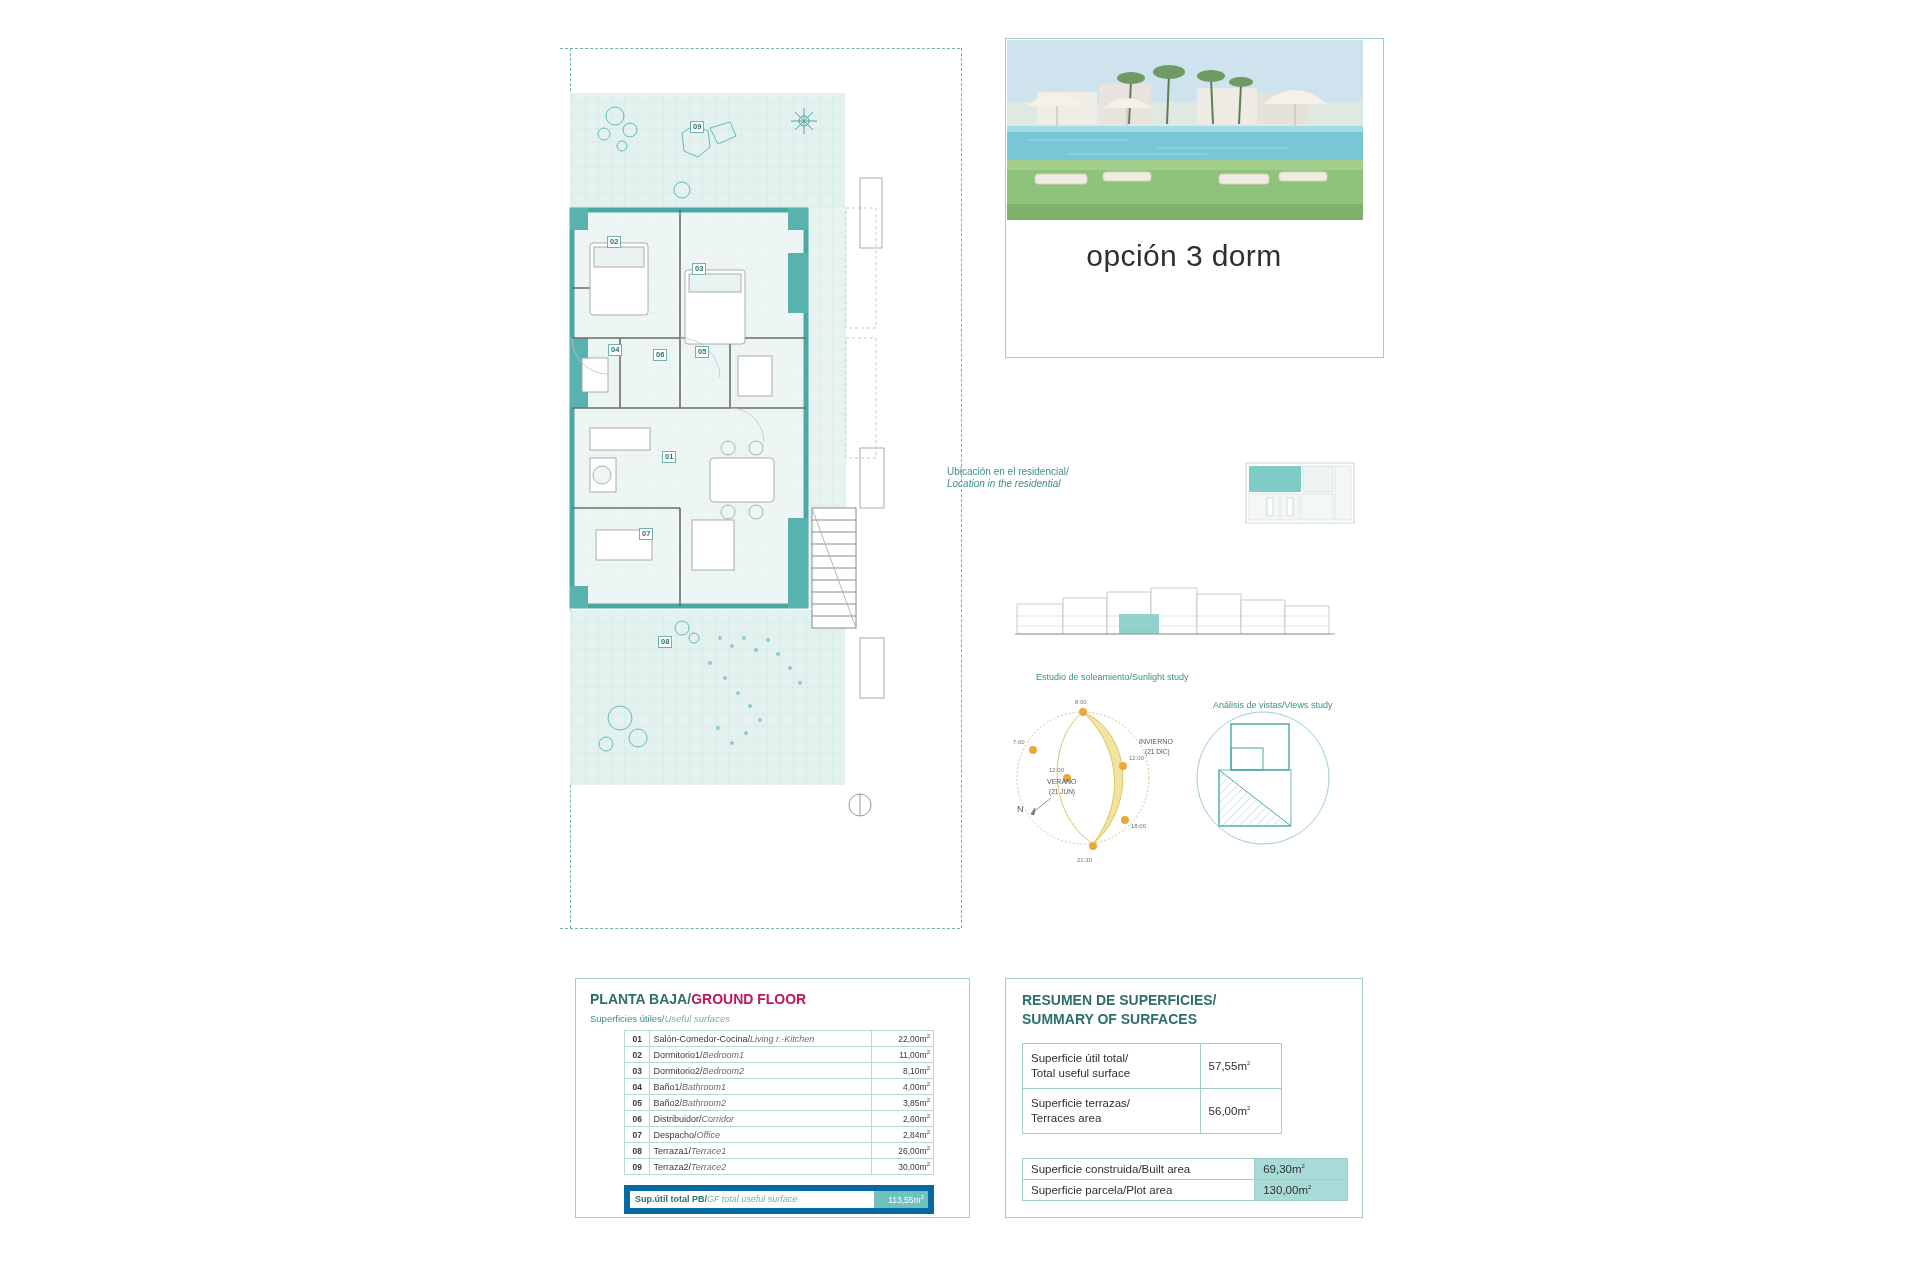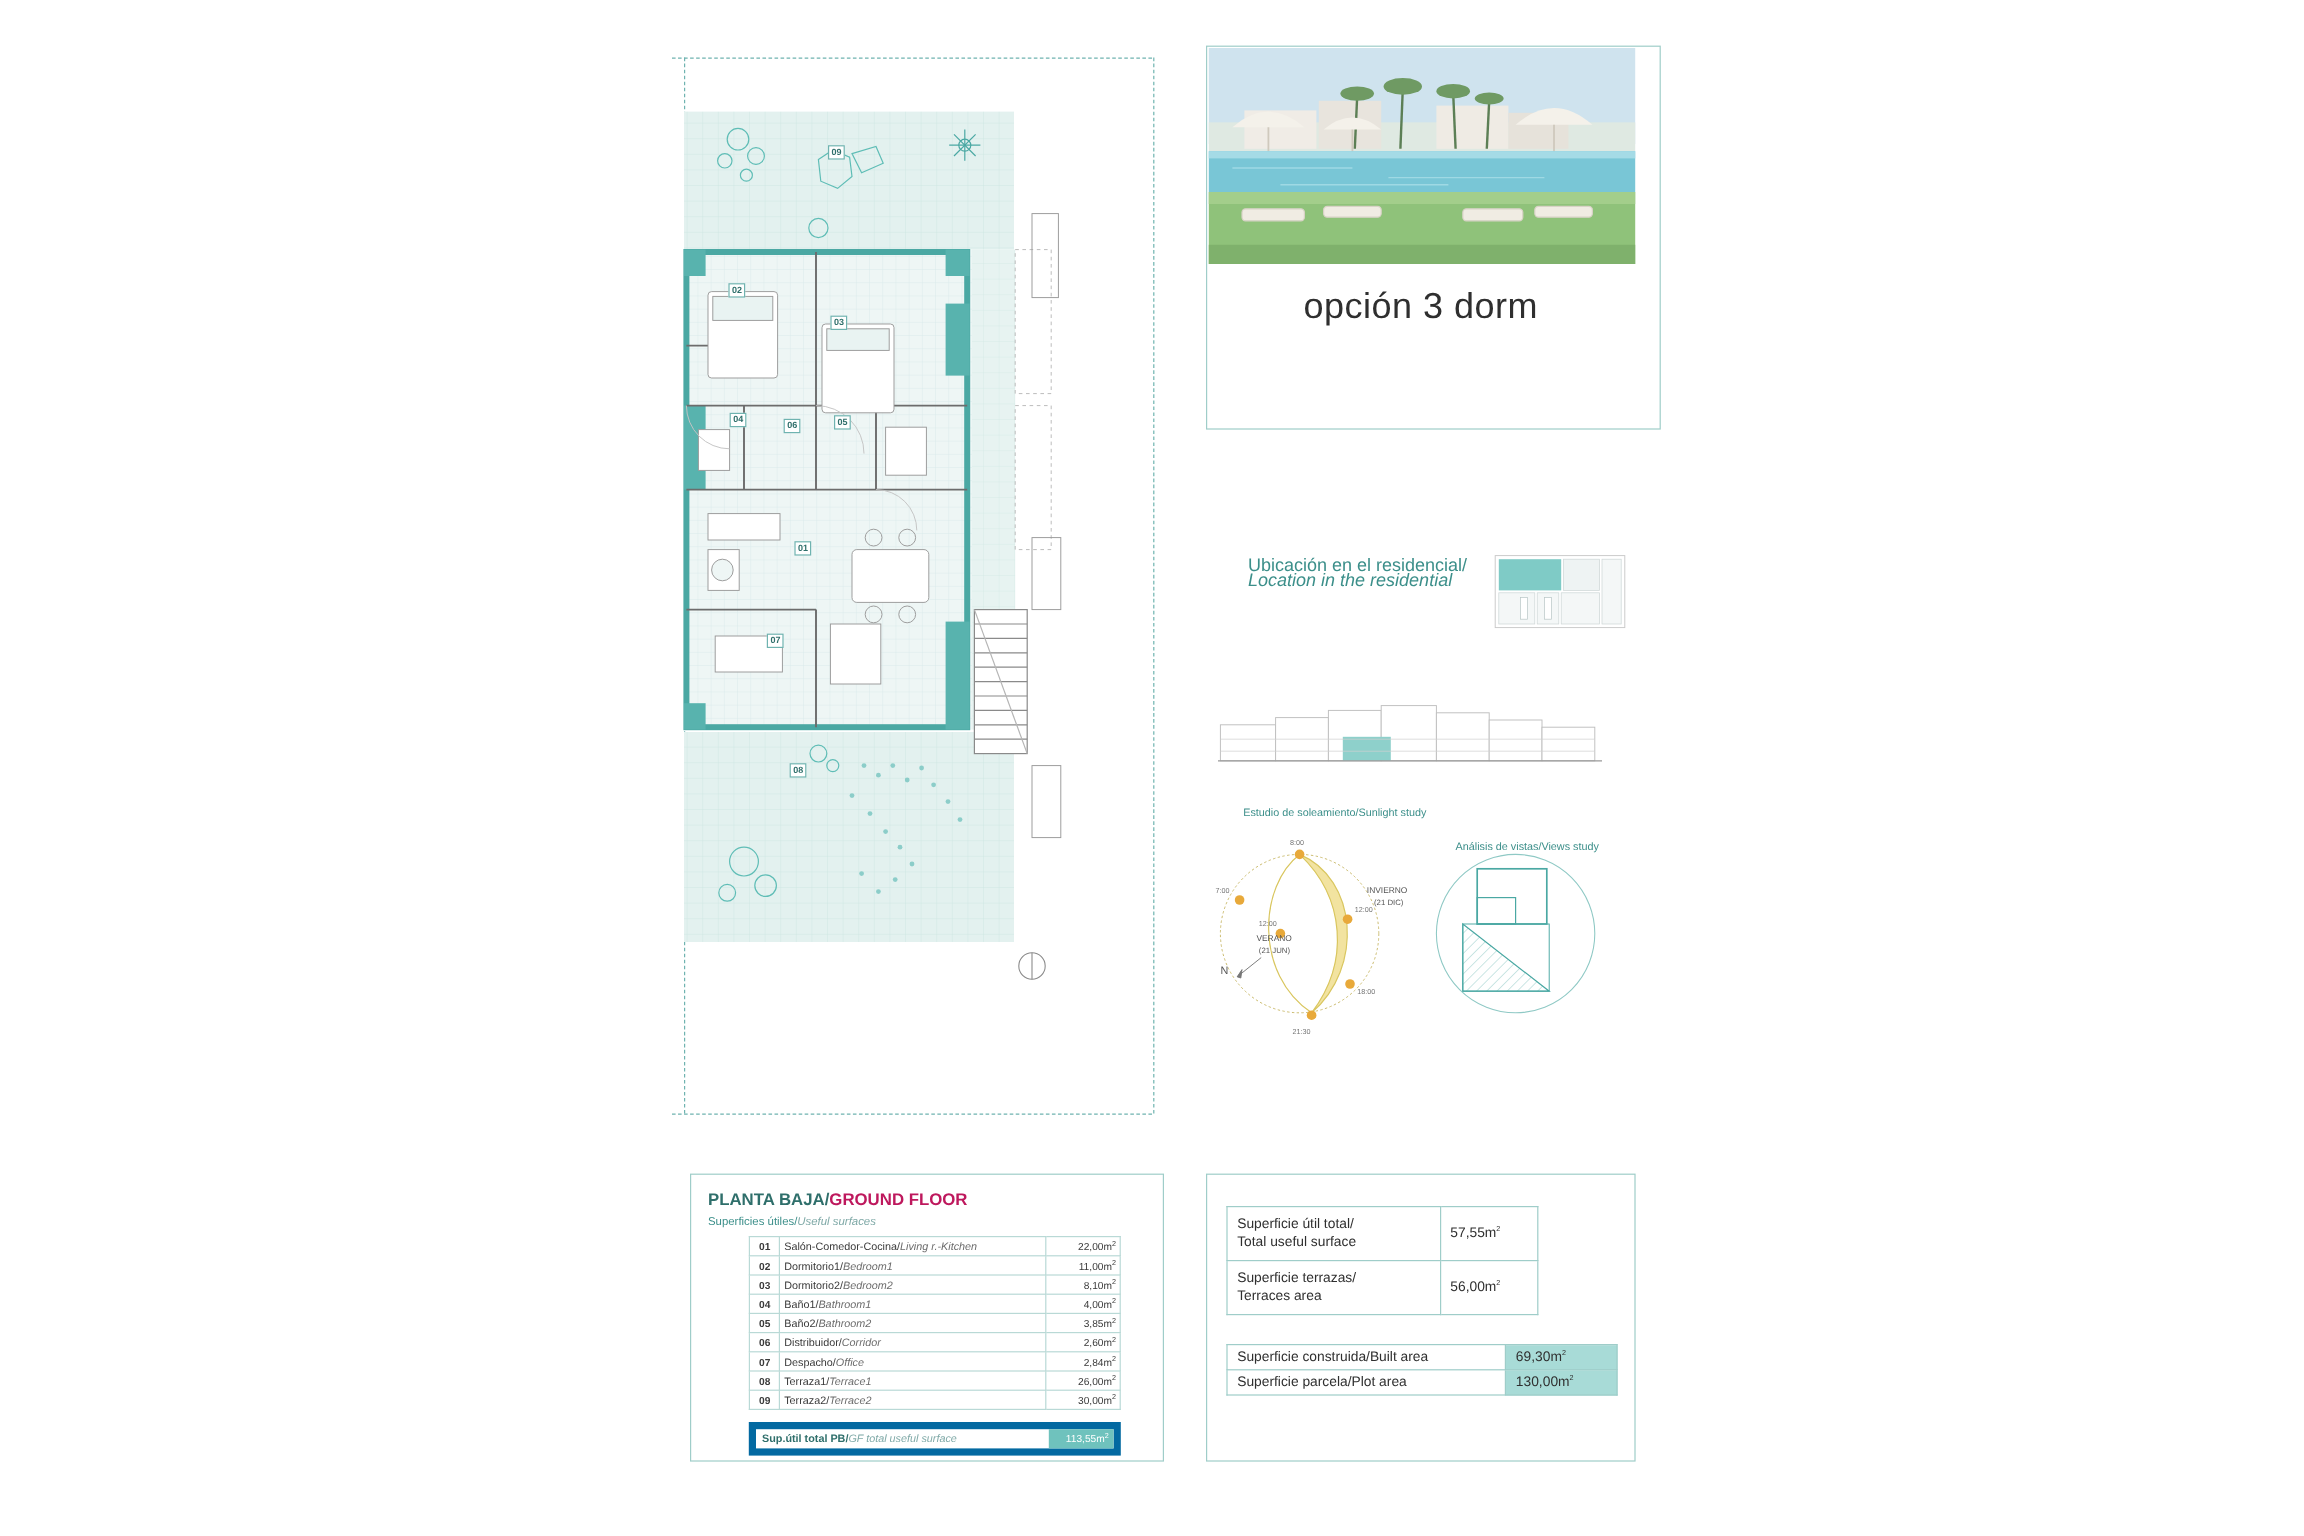--- a/index.html
+++ b/index.html
@@ -69,23 +69,23 @@
     left: 0; top: 200px;
     width: 356px;
     text-align: center;
     font-size: 30px;
     color: #2f2f2f;
     letter-spacing: 0.4px;
   }
 
   .loc-label {
     position: absolute;
-    left: 1040px;
+    left: 947px;
     top: 466px;
-    font-size: 15px;
+    font-size: 10px;
     line-height: 12px;
     color: #3c8f8a;
     width: 200px;
   }
 
   .site-key {
     position: absolute;
     left: 1245px;
     top: 462px;
     width: 110px;
@@ -623,20 +623,24 @@
       </tbody>
     </table>
 
     <div class="gf-total">
       <div class="lbl"><span>Sup.útil total PB/</span><i>GF total useful surface</i></div>
       <div class="val"><span>113,55m</span><sup>2</sup></div>
     </div>
   </div>
 
   <div class="sum-box">
+    <div class="sum-title">
+      <div>RESUMEN DE SUPERFICIES/</div>
+      <div class="en">SUMMARY OF SURFACES</div>
+    </div>
 
     <table class="sum1">
       <tbody>
         <tr>
           <td class="lbl2">
             <div>Superficie útil total/</div>
             <div>Total useful surface</div>
           </td>
           <td class="val2"><span>57,55m</span><sup>2</sup></td>
         </tr>

